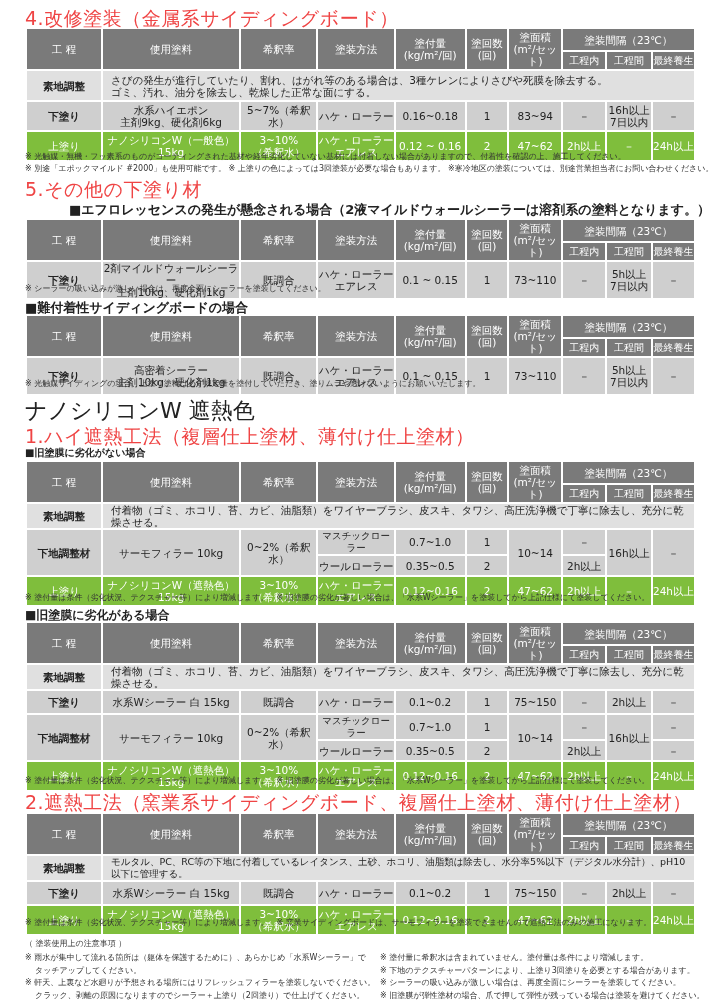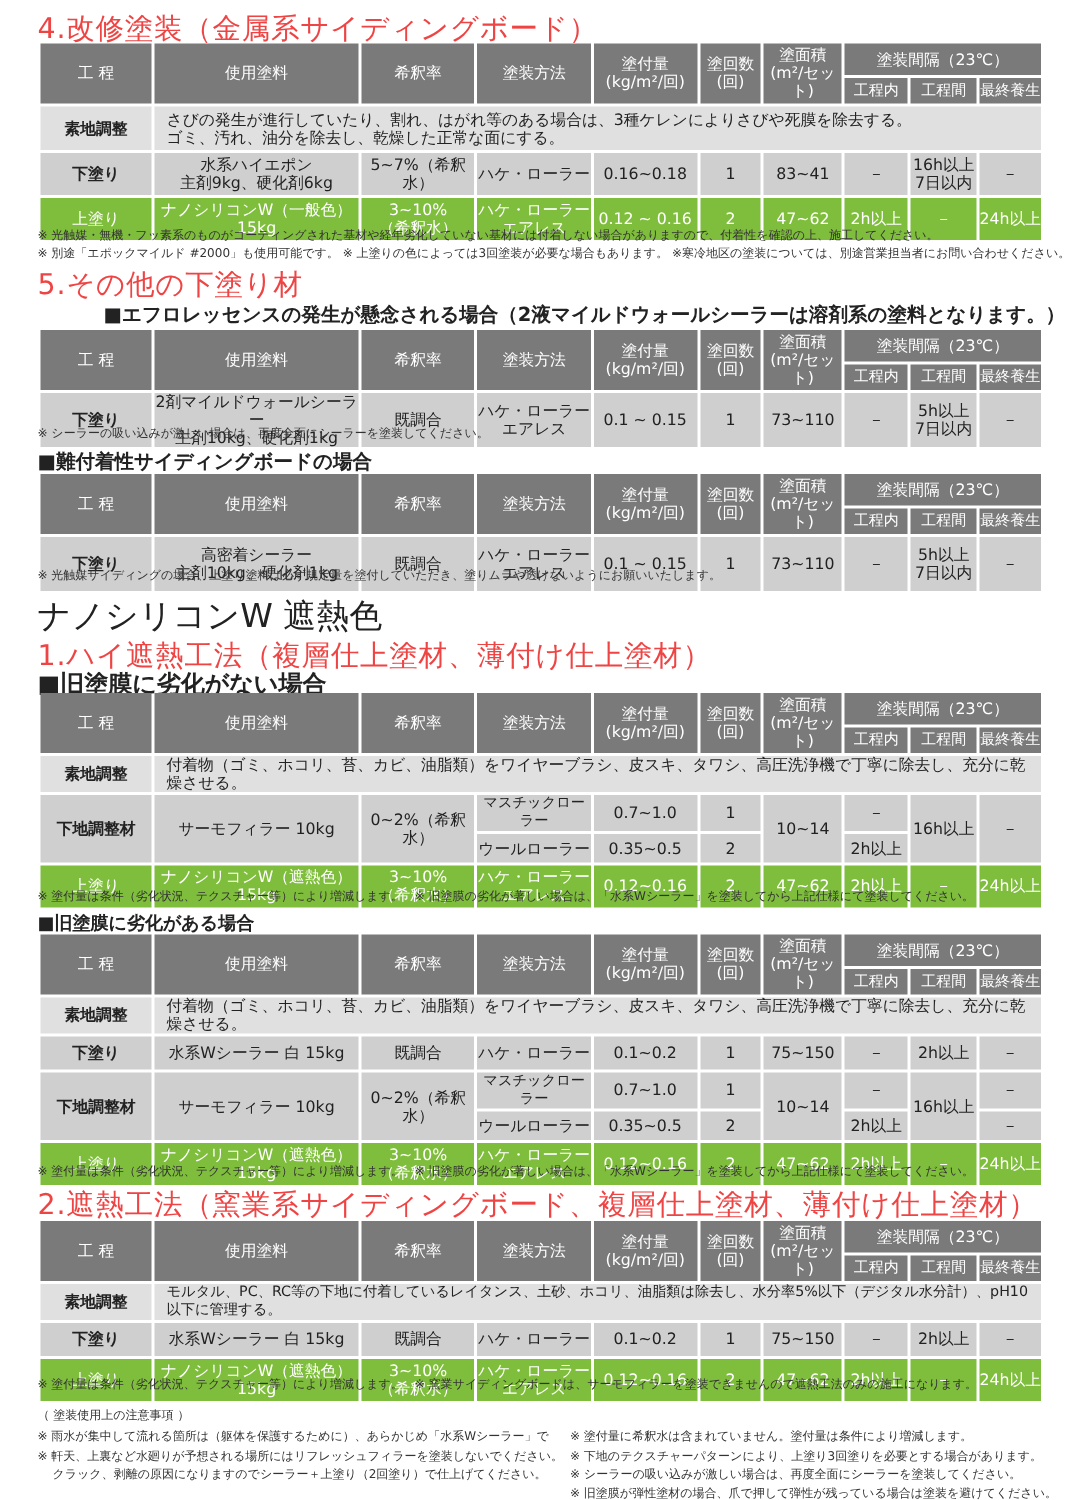--- a/index.html
+++ b/index.html
@@ -62,21 +62,21 @@
     <td class="lbl">素地調整</td>
     <td class="txt" colspan="9"><span>さびの発生が進行していたり、割れ、はがれ等のある場合は、3種ケレンによりさびや死膜を除去する。</span><br><span>ゴミ、汚れ、油分を除去し、乾燥した正常な面にする。</span></td>
   </tr>
   <tr class="gray" style="height:28px;">
     <td class="lbl">下塗り</td>
     <td><span>水系ハイエポン</span><br><span>主剤9kg、硬化剤6kg</span></td>
     <td>5~7%（希釈水）</td>
     <td>ハケ・ローラー</td>
     <td>0.16~0.18</td>
     <td>1</td>
-    <td>83~41</td>
+    <td>83~94</td>
     <td>－</td>
     <td><span>16h以上</span><br><span>7日以内</span></td>
     <td>－</td>
   </tr>
   <tr class="green" style="height:28px;">
     <td class="lbl">上塗り</td>
     <td>ナノシリコンW（一般色）15kg</td>
     <td><span>3~10%</span><br><span>（希釈水）</span></td>
     <td><span>ハケ・ローラー</span><br><span>エアレス</span></td>
     <td>0.12 ~ 0.16</td>
@@ -180,21 +180,21 @@
     <td>－</td>
     <td><span>5h以上</span><br><span>7日以内</span></td>
     <td>－</td>
   </tr>
 </tbody>
   </table>
 <div class="note" style="top:378px;">※ 光触媒サイディングの場合、上塗り塗料は必ず規定量を塗付していただき、塗りムラや透けないようにお願いいたします。</div>
 
 <div class="big" style="top:396px;">ナノシリコンW 遮熱色</div>
 <div class="h1" style="top:424px;text-align:right;">1.ハイ遮熱工法（複層仕上塗材、薄付け仕上塗材）</div>
-<div class="h2" style="top:446px;font-size:16px;">■旧塗膜に劣化がない場合</div>
+<div class="h2" style="top:446px;font-size:10px;">■旧塗膜に劣化がない場合</div>
 
 <table style="top:460px;">
   <colgroup>
       <col style="width:56px">
       <col style="width:103px">
       <col style="width:57px">
       <col style="width:57px">
       <col style="width:52px">
       <col style="width:31px">
       <col style="width:39px">
@@ -396,20 +396,21 @@
     <td>24h以上</td>
   </tr>
 </tbody>
   </table>
 <div class="note" style="top:917px;">※ 塗付量は条件（劣化状況、テクスチャー等）により増減します。　※ 窯業サイディングボードは、サーモフィラーを塗装できませんので遮熱工法のみの施工になります。</div>
 
 <div class="cautions">
   <p>（ 塗装使用上の注意事項 ）</p>
   <div class="col">
     <p>※ 雨水が集中して流れる箇所は（躯体を保護するために）、あらかじめ「水系Wシーラー」で</p>
+    <p class="indent">タッチアップしてください。</p>
     <p>※ 軒天、上裏など水廻りが予想される場所にはリフレッシュフィラーを塗装しないでください。</p>
     <p class="indent">クラック、剥離の原因になりますのでシーラー＋上塗り（2回塗り）で仕上げてください。</p>
   </div>
   <div class="col r">
     <p>※ 塗付量に希釈水は含まれていません。塗付量は条件により増減します。</p>
     <p>※ 下地のテクスチャーパターンにより、上塗り3回塗りを必要とする場合があります。</p>
     <p>※ シーラーの吸い込みが激しい場合は、再度全面にシーラーを塗装してください。</p>
     <p>※ 旧塗膜が弾性塗材の場合、爪で押して弾性が残っている場合は塗装を避けてください。</p>
   </div>
 </div>

